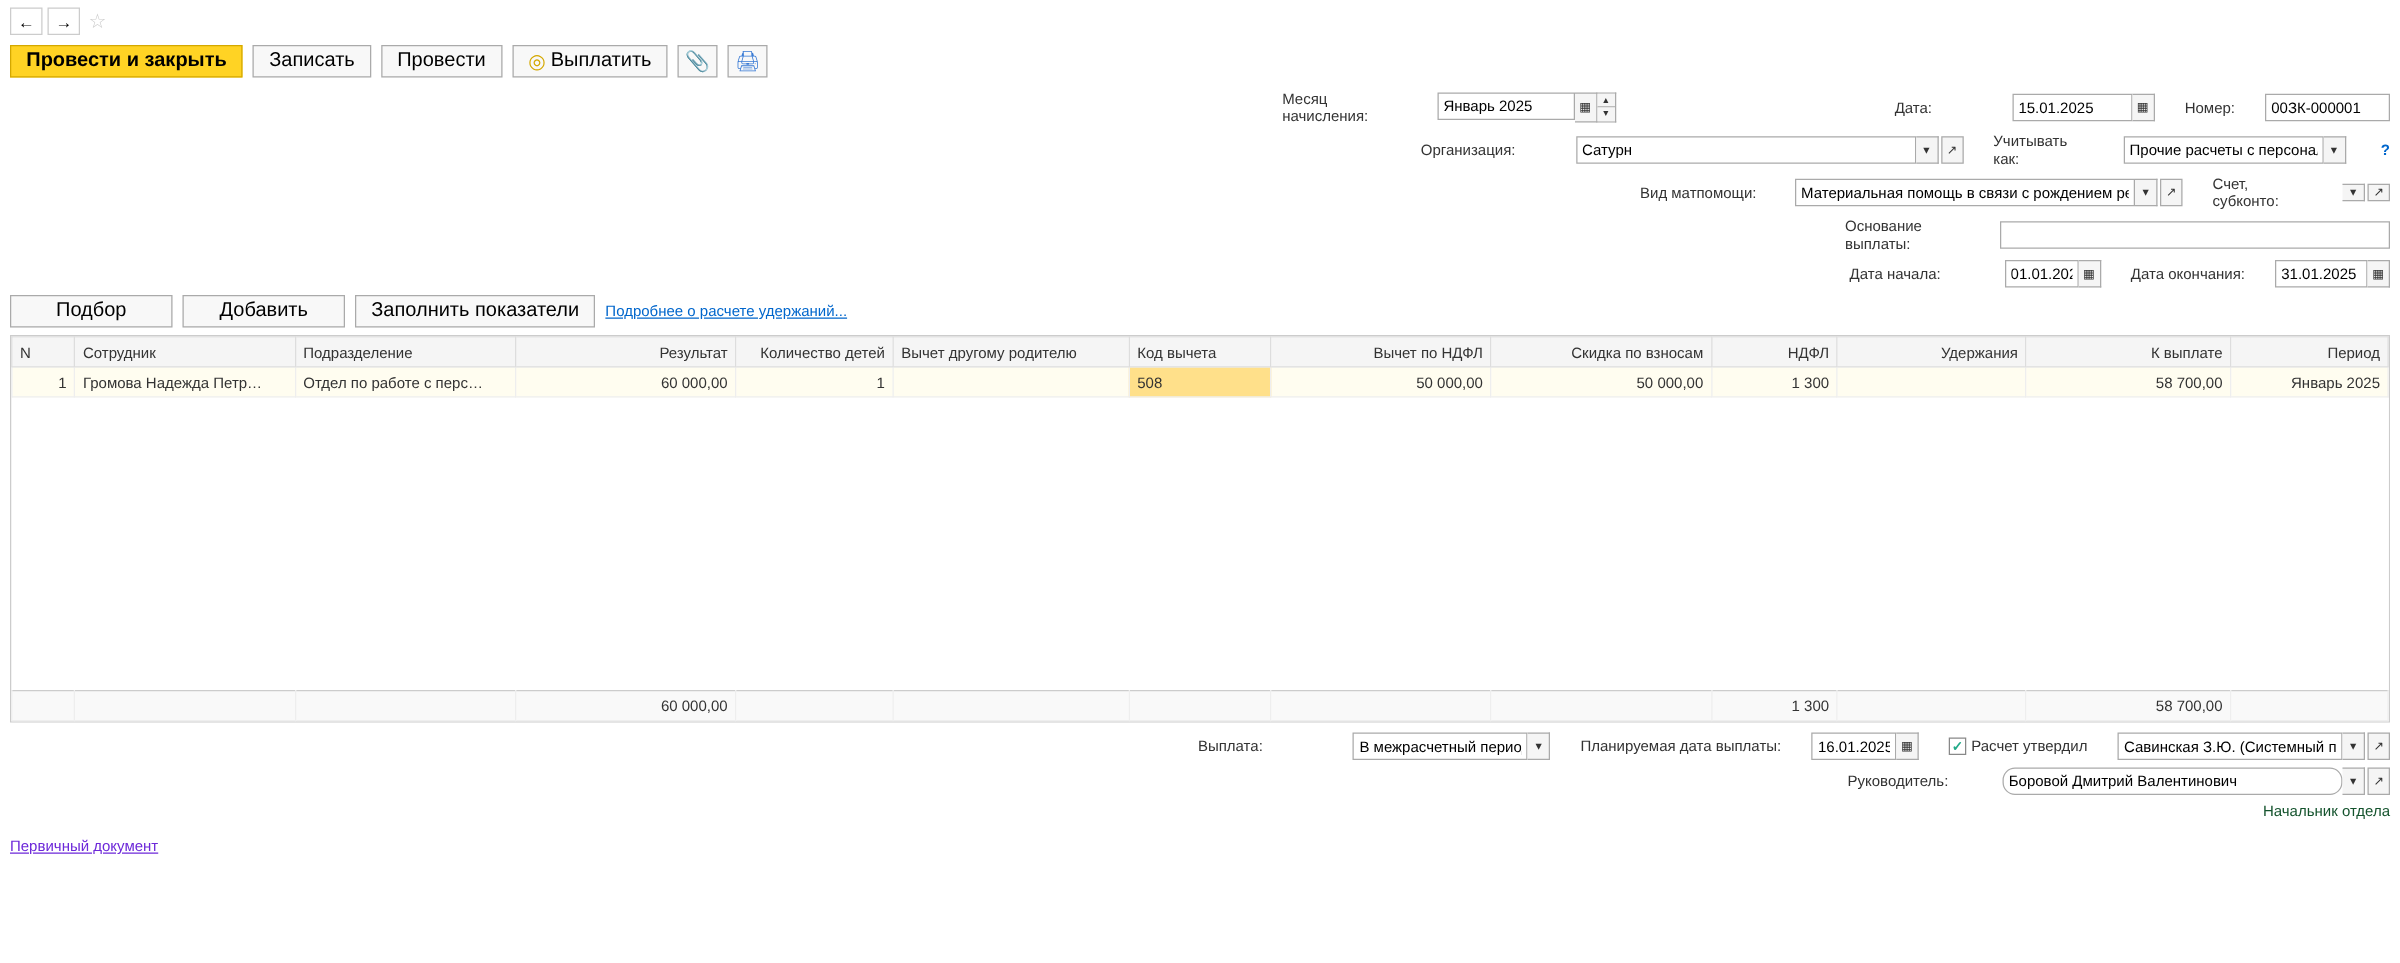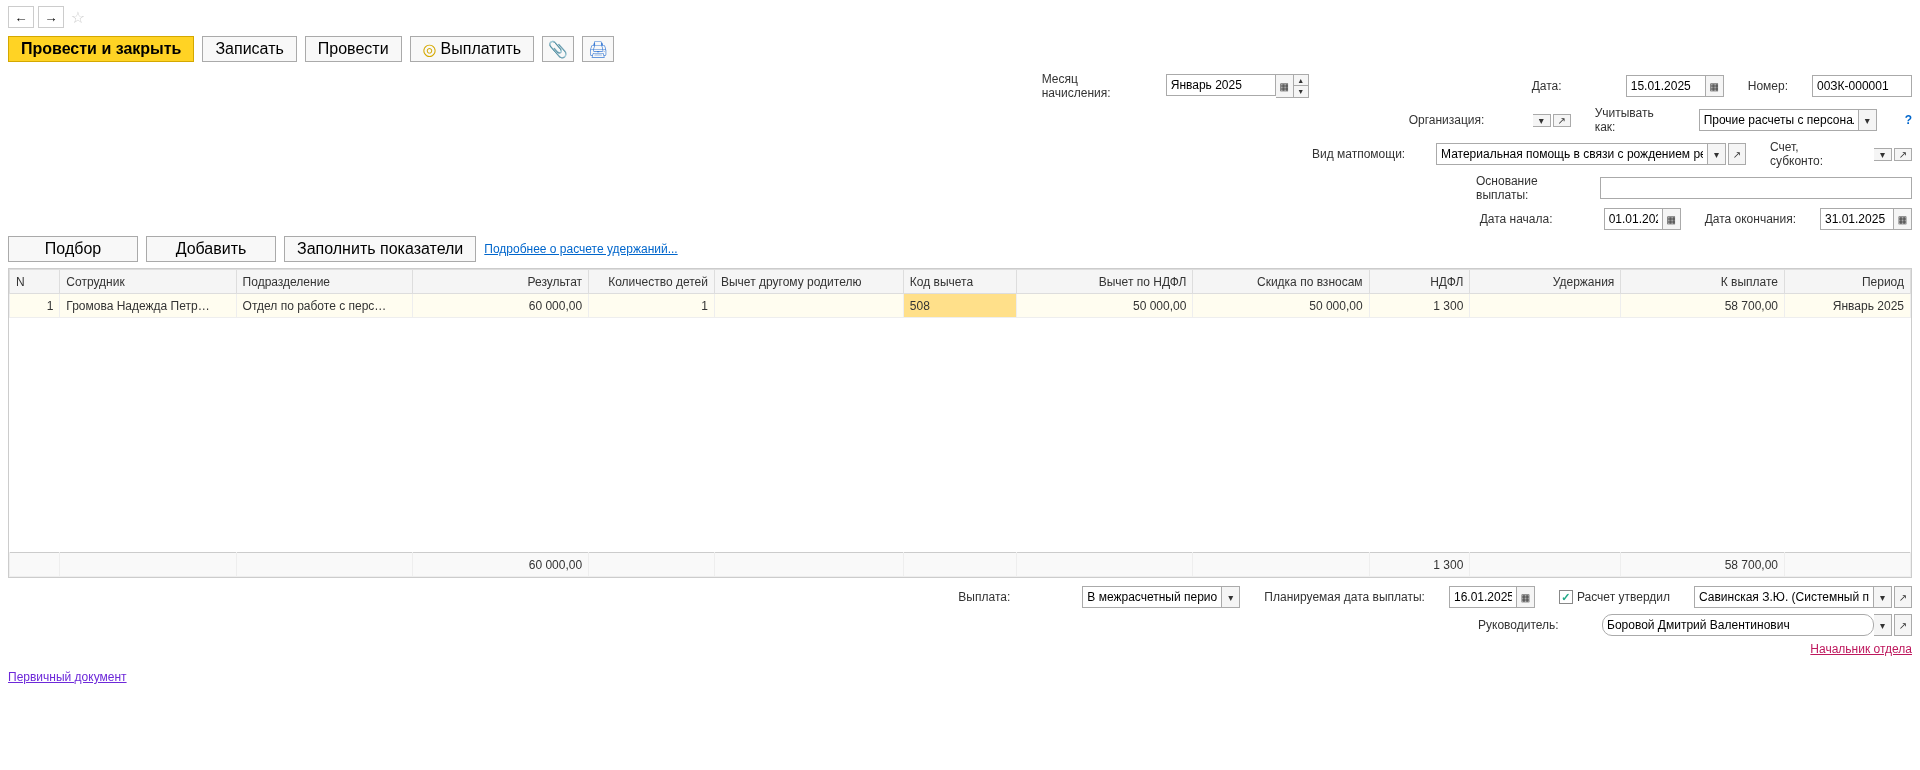--- a/index.html
+++ b/index.html
@@ -29,21 +29,21 @@
 .grid th { background: #f5f5f5; border: 1px solid #ddd; padding: 4px 6px; font-weight: normal; font-size: 12px; text-align: left; height: 24px; }
 .grid td { border: 1px solid #eee; padding: 4px 6px; height: 24px; font-size: 12px; }
 .grid .num { text-align: right; }
 .grid tbody tr.data-row { background: #fffdf0; }
 .grid td.highlight { background: #ffe08a; }
 .grid-footer td { background: #f9f9f9; border-top: 1px solid #ccc; }
 .checkbox-wrap { display: inline-flex; align-items: center; gap: 4px; }
 .checkbox { width: 14px; height: 14px; border: 1px solid #888; display: inline-flex; align-items: center; justify-content: center; background: #fff; }
 .checkbox.checked::after { content: "✓"; color: #2a8; font-size: 11px; font-weight: bold; }
 .footer-link { color: #6d28d9; text-decoration: underline; cursor: pointer; display: inline-block; margin-top: 8px; }
-.subtitle-link { color: #be185d; text-decoration: underline; cursor: pointer; font-size: 12px; }
+.subtitle-link { color: #14532d; cursor: pointer; font-size: 12px; }
 .coin-icon { color: #d4a800; }
 .clip-icon { color: #888; }
 .print-icon { color: #3a7bd5; }
 </style>
 </head>
 <body>
 
 
 
 
@@ -77,30 +77,31 @@
     <input class="text-input" style="width: 110px;" value="Январь 2025">
     <span class="input-btn">▦</span>
     <div class="spinner">
         <span>▲</span>
         <span>▼</span>
       </div>
   </div>
   <span style="width:175px"></span>
   <span style="width:70px">Дата:</span>
   <div class="input-group">
-    <input class="text-input" style="width: 80px;" value="15.01.2025">
+    <input class="text-input" style="width: 96px;" value="15.01.2025">
     <span class="input-btn">▦</span>
   </div>
   <span>Номер:</span>
   <input class="text-input" style="width: 100px;" value="00ЗК-000001">
 </div>
 
 <div class="form-row">
   <span class="form-label">Организация:</span>
   <div class="input-group">
+    <input class="text-input" style="width: 272px;" value="Сатурн">
     <span class="input-btn">▾</span>
     <span class="input-btn" style="border-left:1px solid #aaa;margin-left:2px">↗</span>
   </div>
   <span style="width:80px">Учитывать как:</span>
   <div class="input-group">
     <input class="text-input" style="width: 160px;" value="Прочие расчеты с персоналом">
     <span class="input-btn">▾</span>
   </div>
   <span class="help-icon">?</span>
 </div>

